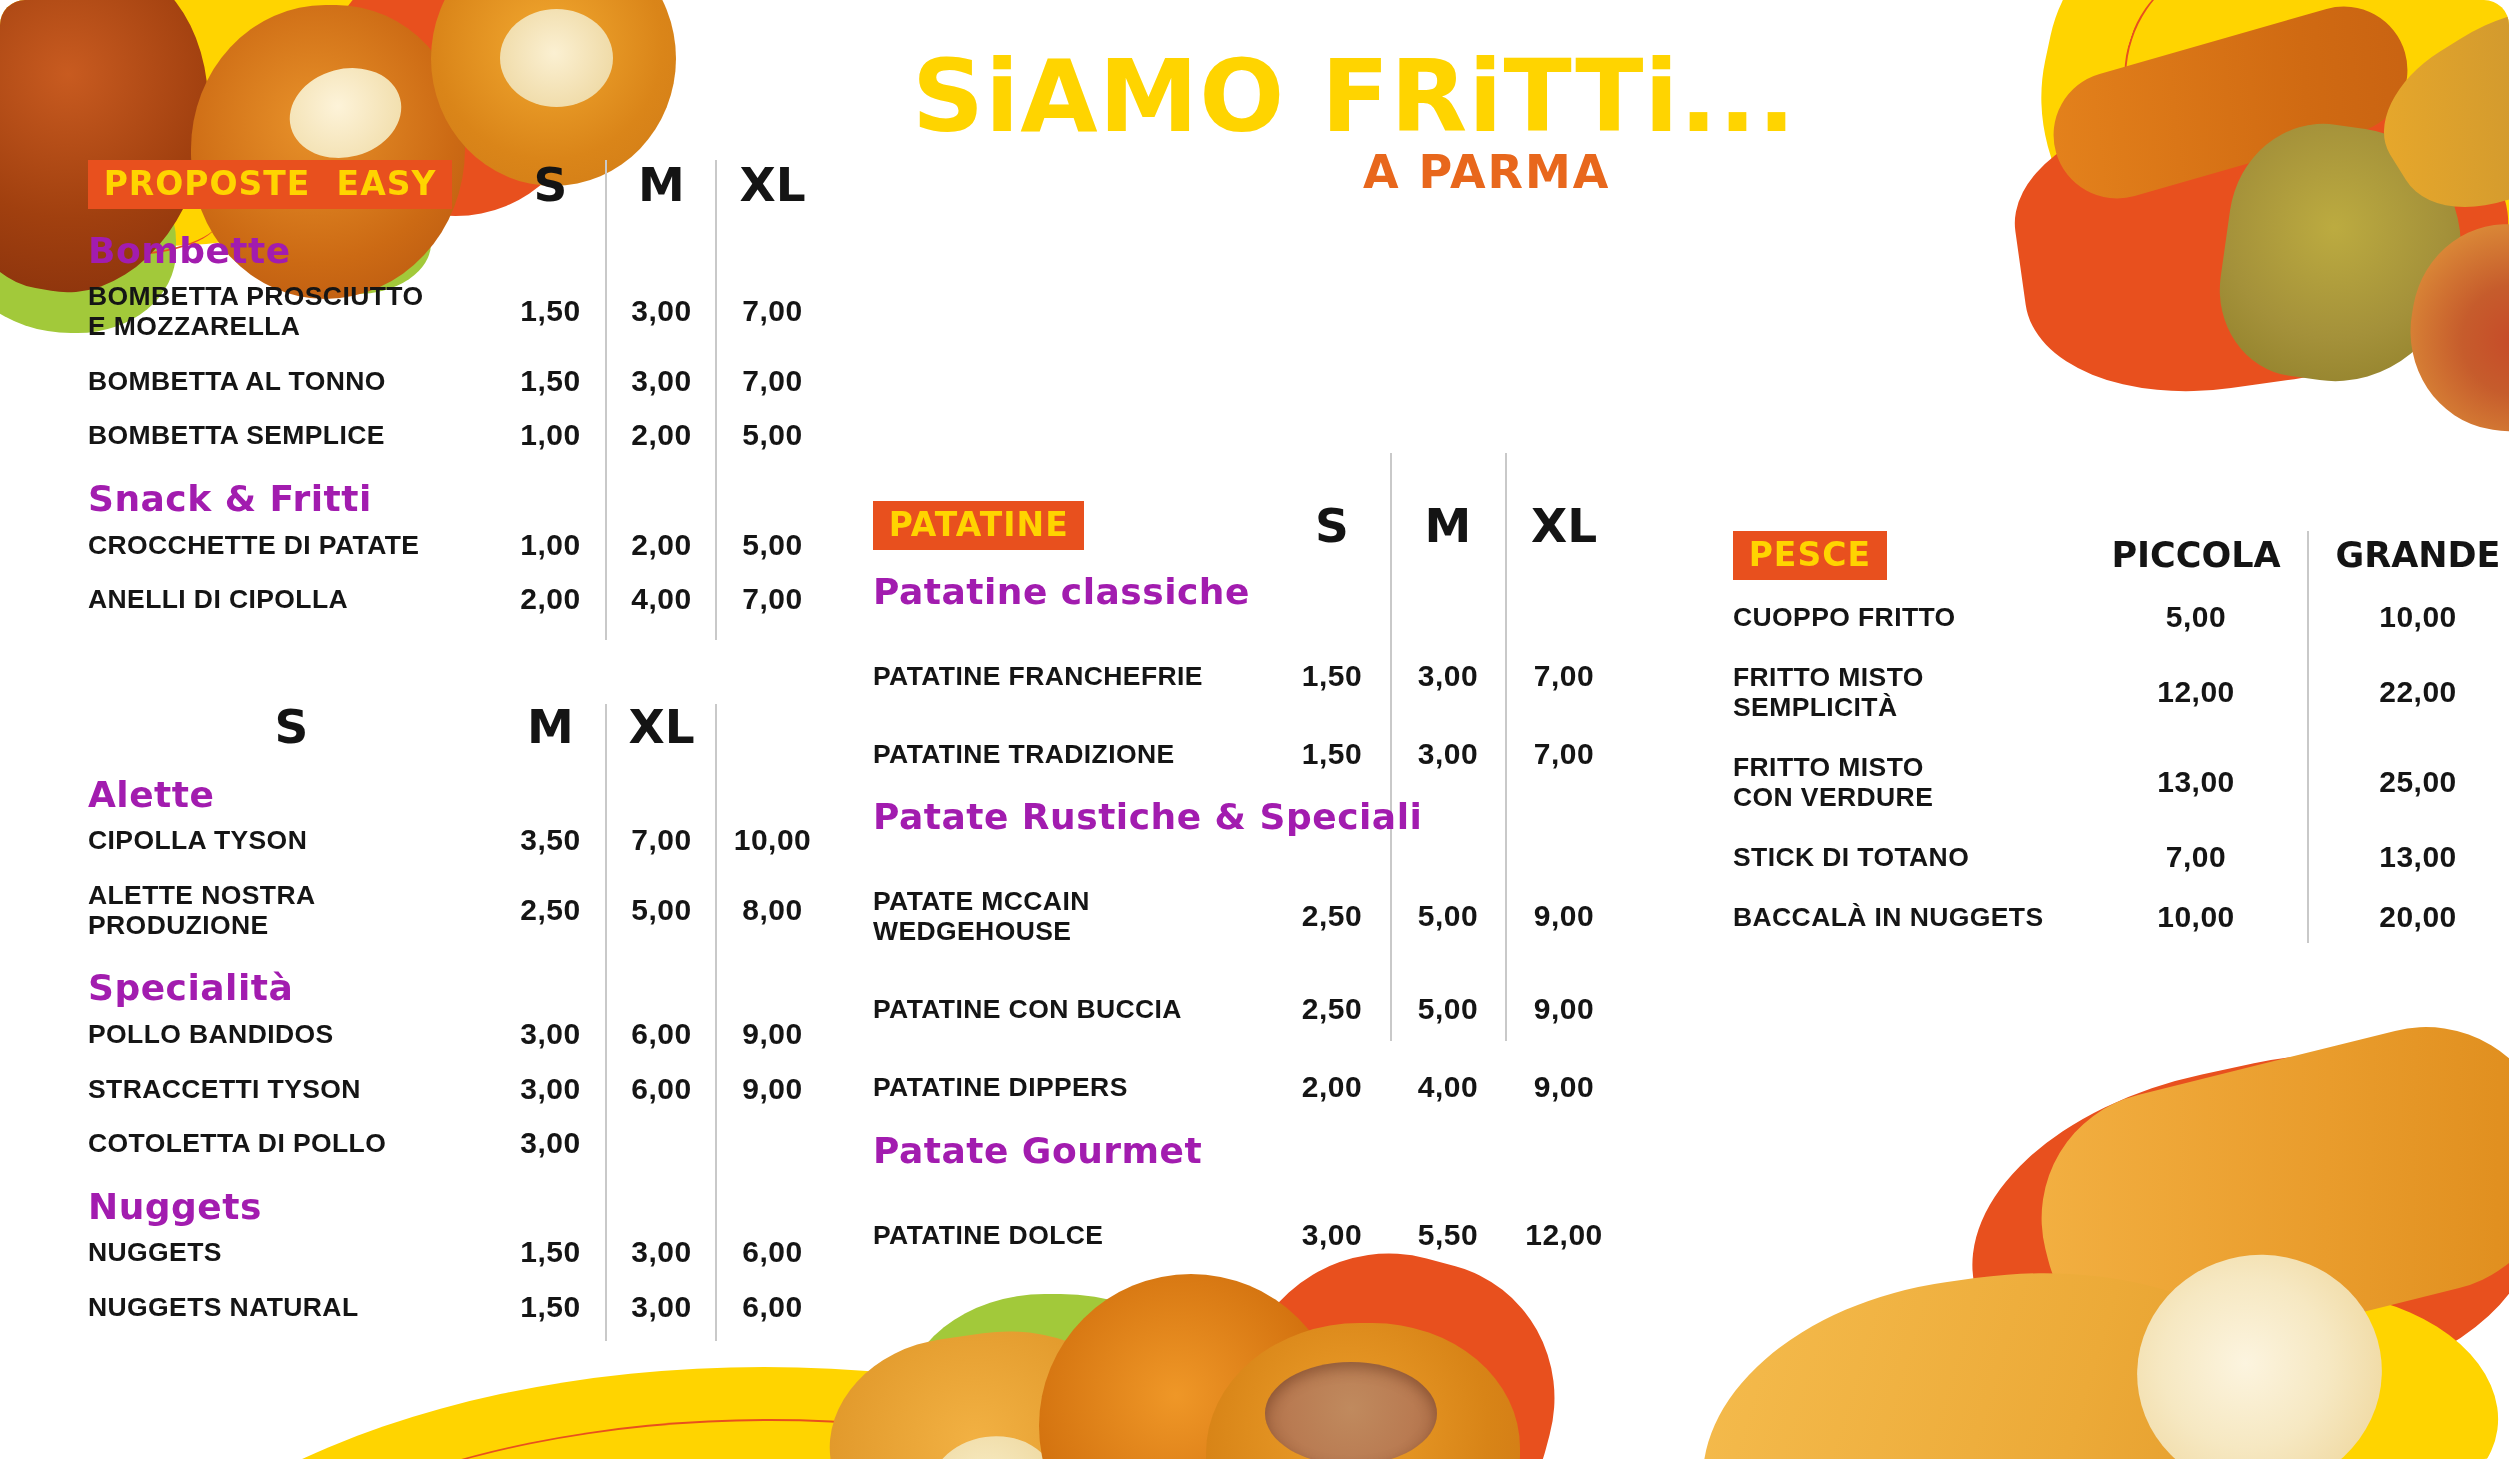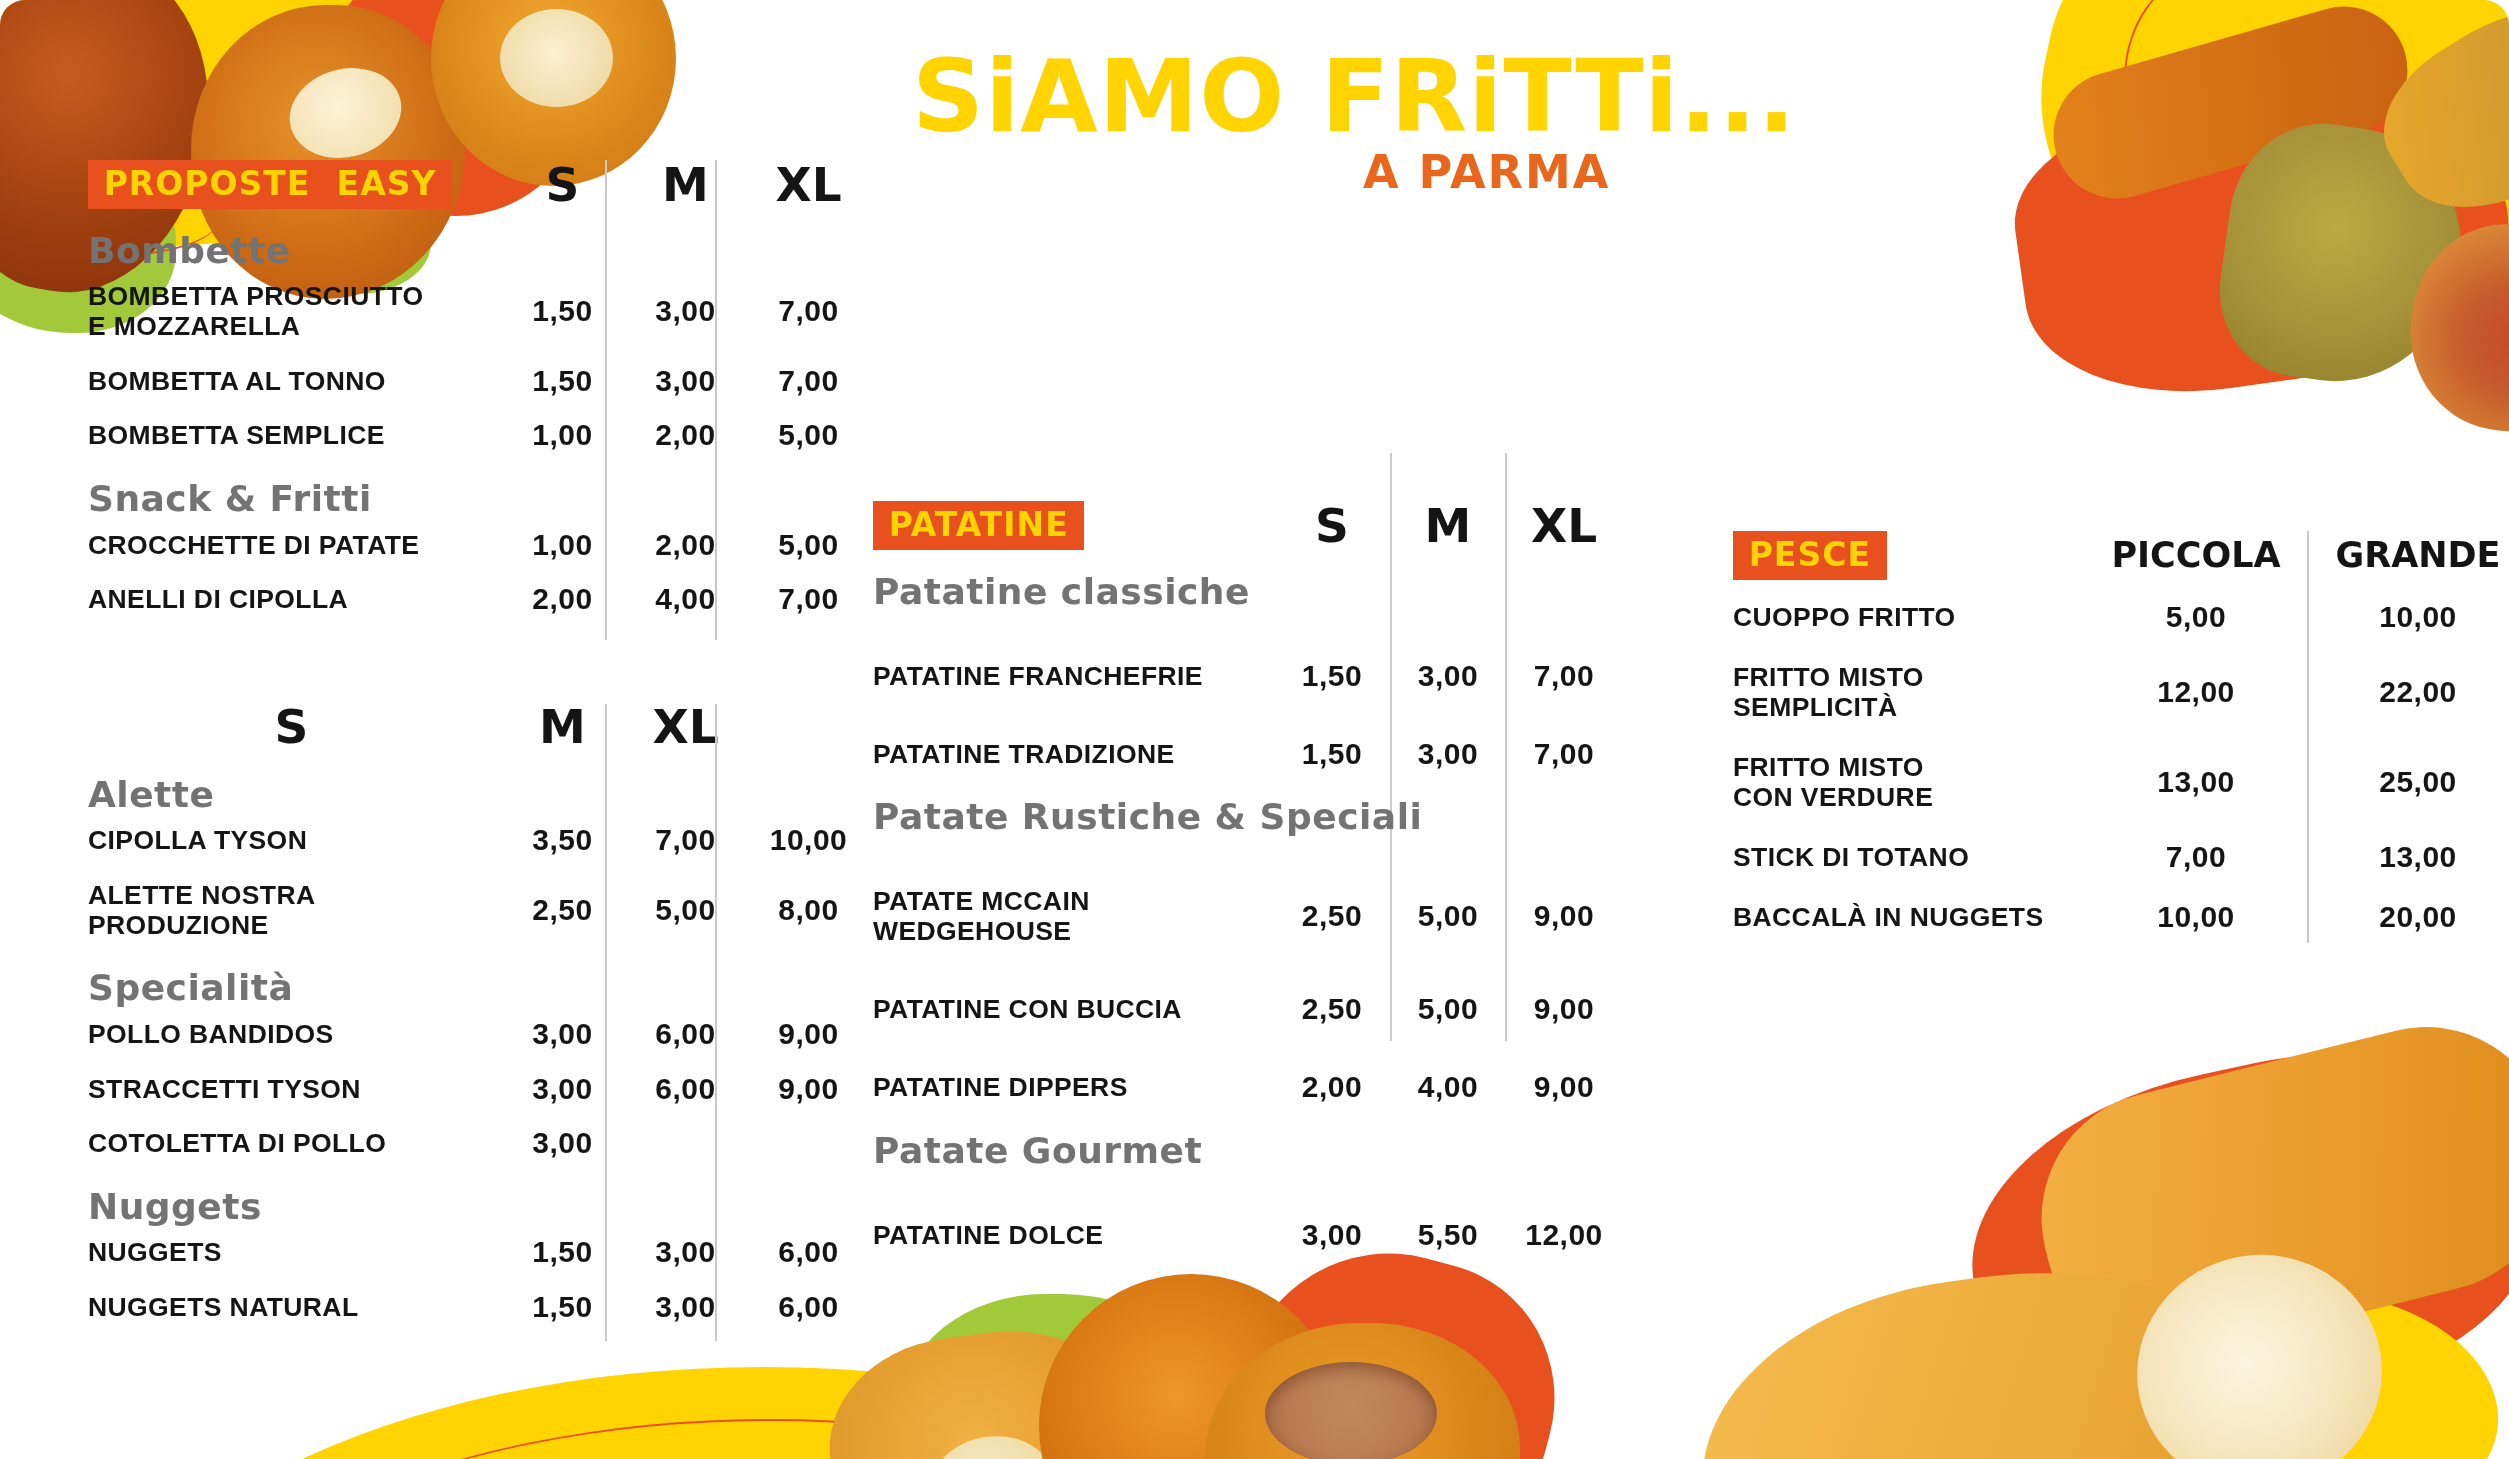--- a/index.html
+++ b/index.html
@@ -76,36 +76,36 @@
     font-family:"DejaVu Sans",sans-serif;font-weight:bold;font-size:46px;line-height:1.0;
     color:#E8671C;text-align:right;padding-right:17.6px;margin-top:2px;letter-spacing:2px;
   }
   
   .section{position:absolute;z-index:2;}
   #sec0{left:88px;top:160px;width:745px;}
   #sec1{left:88px;top:704px;width:745px;}
   #sec2{left:873px;top:453px;width:755px;}
   #sec3{left:1690px;top:531px;width:804px;margin-left:43px;}
   .size-headers{display:grid;align-items:center;height:45px;}
-  .smxl .size-headers,.smxl .item-row{grid-template-columns:407px 111px 111px 111px;gap:12px;}
+  .smxl .size-headers,.smxl .item-row{grid-template-columns:407px 111px 111px 111px;}
   .patatine .size-headers,.patatine .item-row{grid-template-columns:401px 116px 116px 116px;margin-top:48px;}
   .pesce .size-headers,.pesce .item-row{grid-template-columns:352px 222px 222px;}
   .badge{
     display:inline-block;justify-self:start;background:#E8501E;color:#FFD400;
     font-family:"DejaVu Sans",sans-serif;font-weight:bold;font-size:33px;line-height:1.0;
     padding:6.9px 15.7px 8.8px;letter-spacing:1px;word-spacing:13.7px;white-space:nowrap;
   }
   .size-cell{
     font-family:"DejaVu Sans",sans-serif;font-weight:bold;color:#141414;text-align:center;
     font-size:47px;line-height:45px;
   }
   .pesce .size-cell{font-size:35px;}
   .rows{position:relative;}
   .group-label{
-    font-family:"DejaVu Sans",sans-serif;font-weight:bold;color:#737373;
+    font-family:"DejaVu Sans",sans-serif;font-weight:bold;color:#a21caf;
     font-size:36px;line-height:43px;margin:26.5px 0 9.8px;letter-spacing:0.5px;
   }
   .rows > .group-label:first-child{margin-top:23.5px;}
   .pesce .rows{padding-top:25.5px;}
   .item-row{display:grid;margin-bottom:24.5px;align-items:center;}
   .pesce .item-row{margin-bottom:30px;}
   .item-name{
     font-weight:bold;color:#151515;font-size:26.5px;line-height:30px;
     letter-spacing:0.4px;white-space:pre-line;
   }

